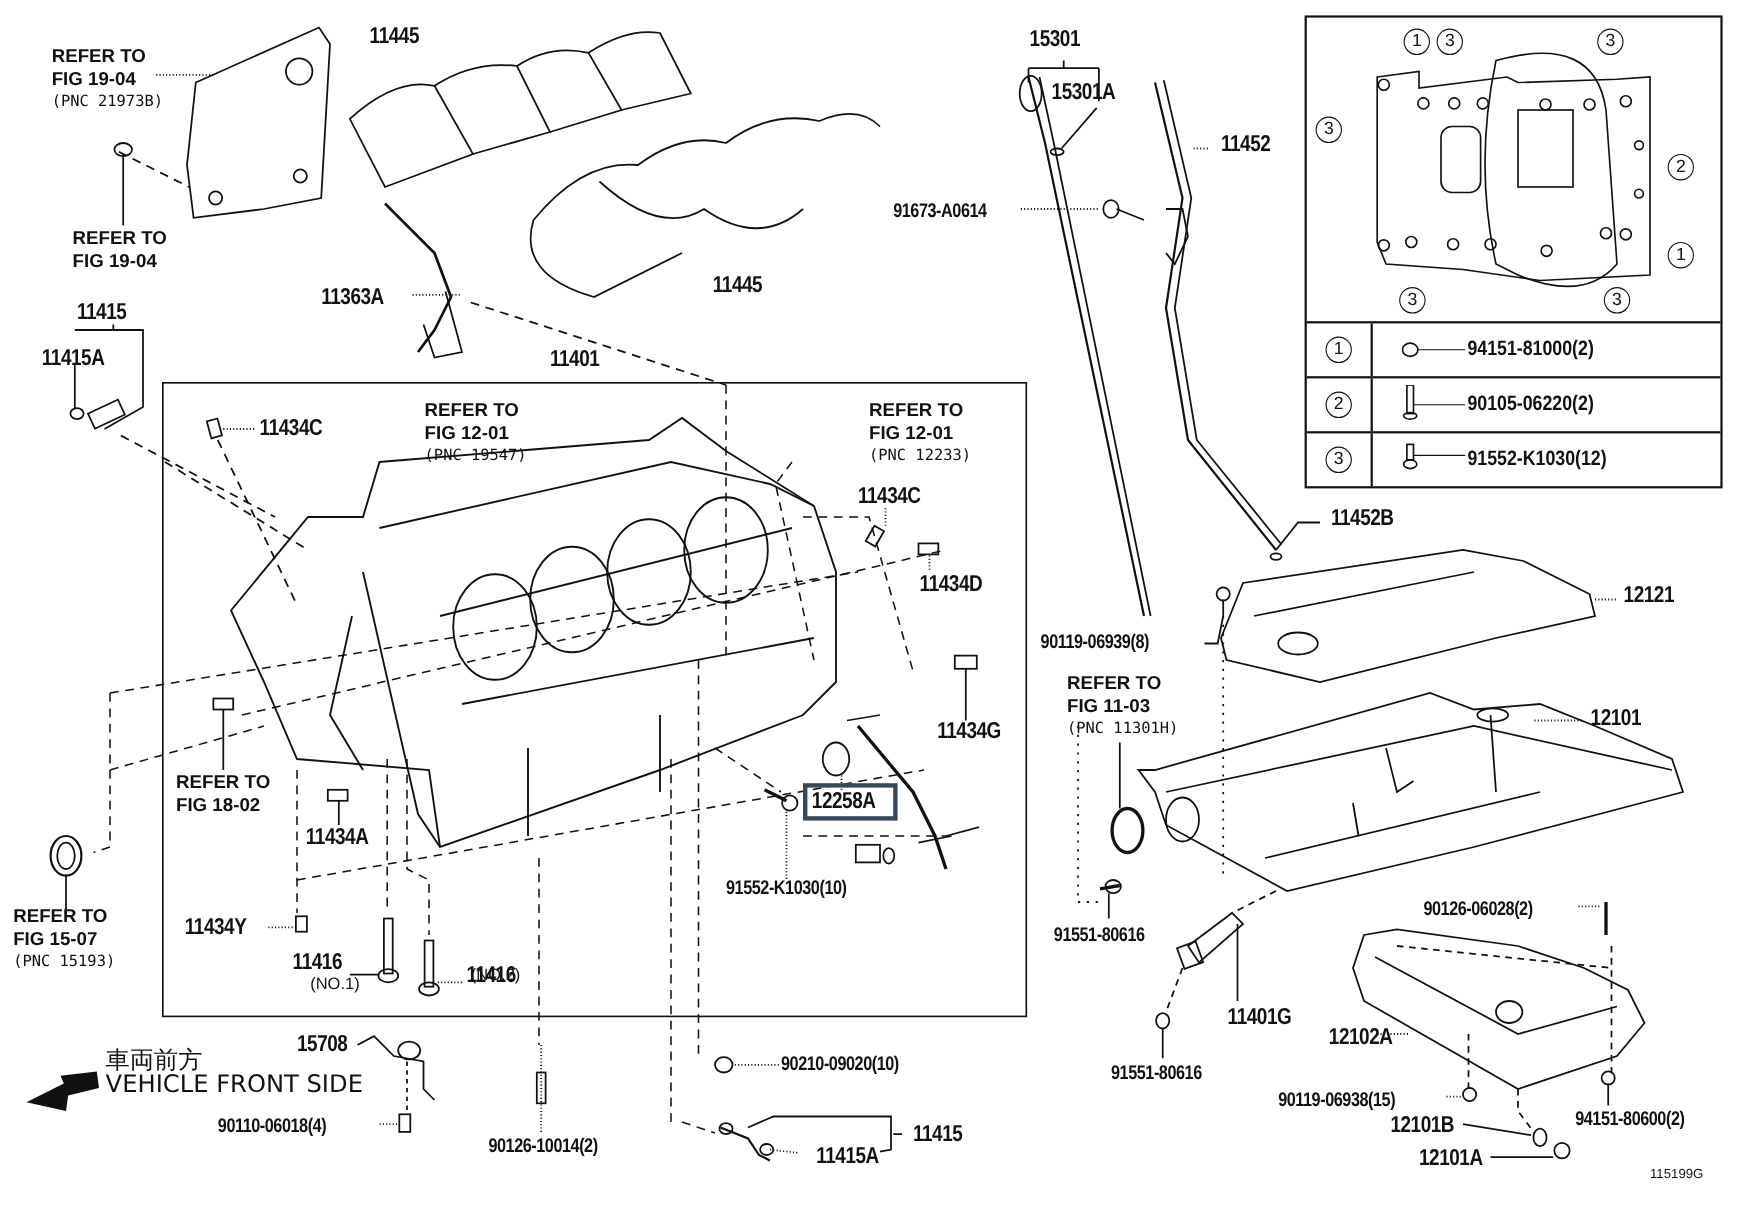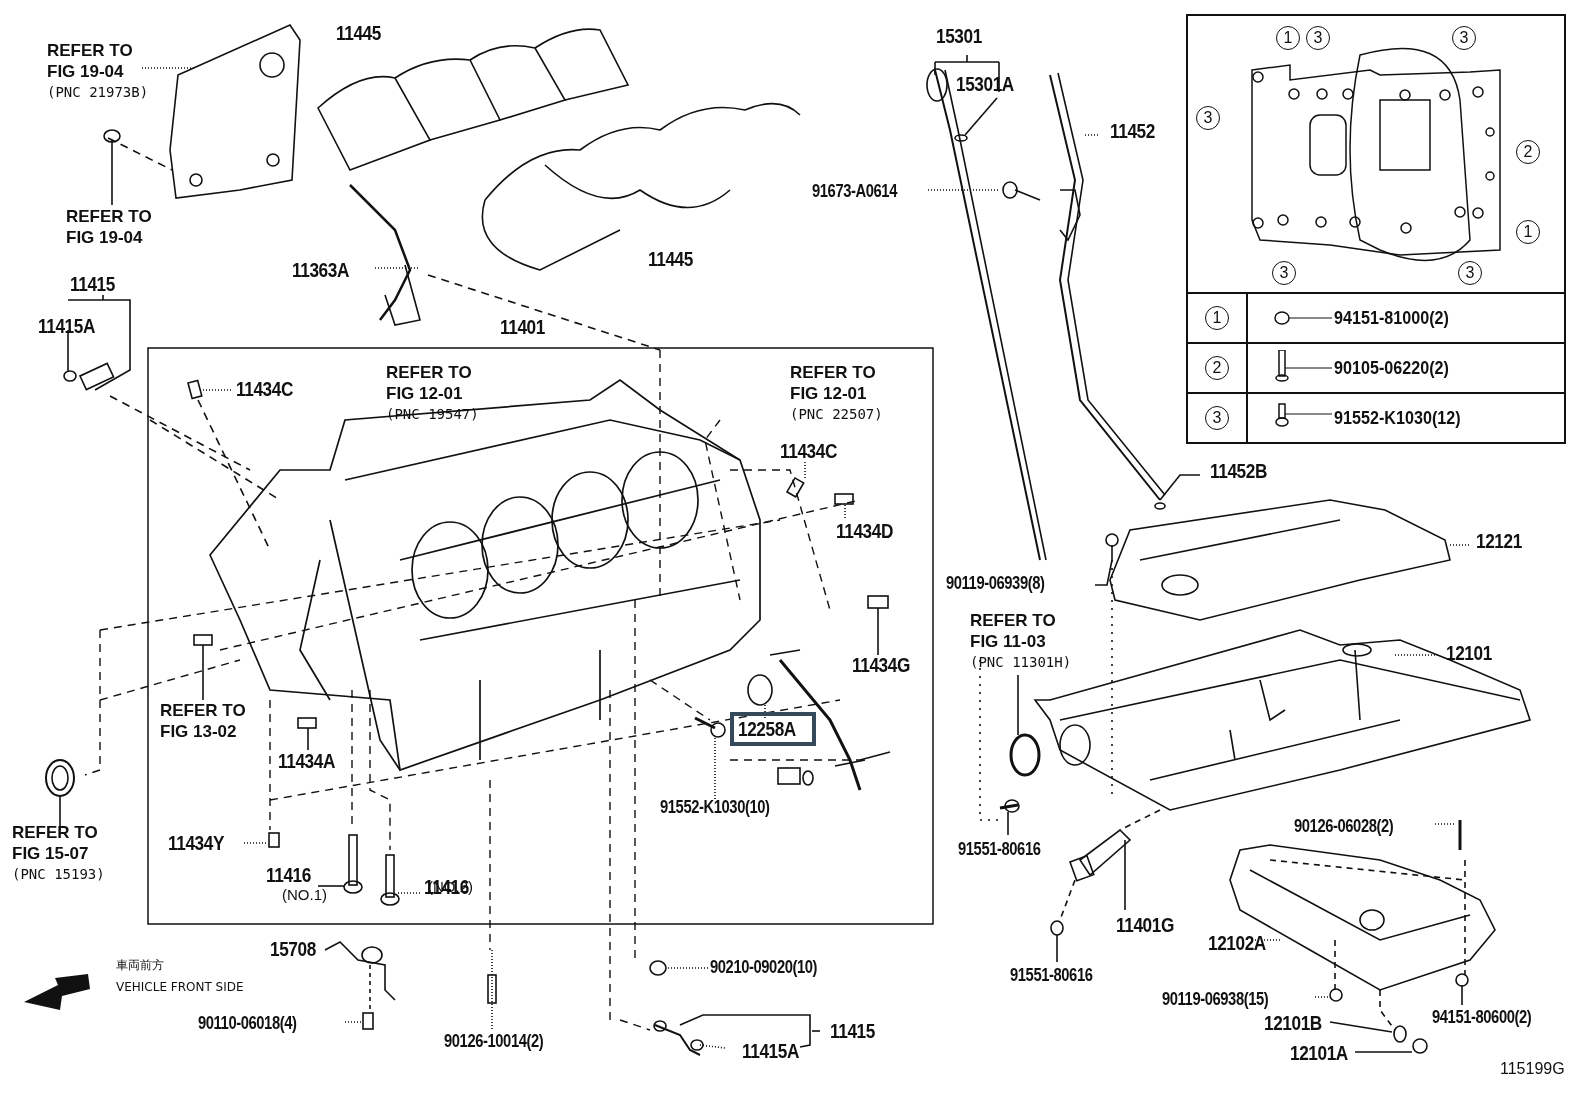--- a/index.html
+++ b/index.html
@@ -8,22 +8,22 @@
   #stage { position: absolute; left: 0; top: 0; width: 1592px; height: 1099px; }
   .lbl { position: absolute; font-family: "Liberation Sans", "DejaVu Sans", sans-serif;
          font-weight: bold; font-size: 21px; letter-spacing: -0.5px; line-height: 22px;
          white-space: nowrap; color: #111; transform: scaleX(0.82); transform-origin: left top; }
   .lbl.sm { font-size: 18px; }
   .ref { position: absolute; font-family: "Liberation Sans", sans-serif; font-weight: bold;
          font-size: 17px; line-height: 21px; white-space: nowrap; }
   .ref .pnc { font-family: "DejaVu Sans Mono", monospace; font-weight: normal; font-size: 14px; display:block; }
   .sub { position: absolute; font-family: "Liberation Sans", sans-serif; font-size: 15px; }
   .highlight { position: absolute; border: 4px solid #35495a; box-sizing: border-box; }
-  .front { position: absolute; font-family: "DejaVu Sans", sans-serif; font-size: 12px; line-height: 22px; margin-left: 20px; }
-  .figcode { position: absolute; font-family: "Liberation Sans", sans-serif; font-size: 16px; }
+  .front { position: absolute; font-family: "DejaVu Sans", sans-serif; font-size: 22px; line-height: 22px; }
+  .figcode { position: absolute; font-family: "Liberation Sans", sans-serif; font-size: 12px; }
   .inset { position: absolute; left: 1186px; top: 14px; width: 380px; height: 430px;
            border: 2px solid #111; box-sizing: border-box; }
   .legend-row { position: absolute; left: 0; width: 376px; height: 50px; border-top: 2px solid #111; box-sizing: border-box; }
   .legend-num { position: absolute; left: 0; top: 0; width: 58px; height: 48px; border-right: 2px solid #111;
                 display: flex; align-items: center; justify-content: center; }
   .circ { width: 24px; height: 24px; border: 1.5px solid #111; border-radius: 50%;
           display: flex; align-items: center; justify-content: center; font-family: "Liberation Sans", sans-serif;
           font-size: 16px; box-sizing: border-box; background: #fff; }
   .legend-part { position: absolute; left: 146px; top: 13px; font-family: "Liberation Sans", sans-serif;
                  font-weight: bold; font-size: 19px; transform: scaleX(0.85); transform-origin: left top; }
@@ -275,25 +275,25 @@
     <span>FIG 19-04</span>
   </div>
   <div class="ref" style="left:386px;top:362px">
     <span>REFER TO</span><br>
     <span>FIG 12-01</span>
     <span class="pnc">(PNC 19547)</span>
   </div>
   <div class="ref" style="left:790px;top:362px">
     <span>REFER TO</span><br>
     <span>FIG 12-01</span>
-    <span class="pnc">(PNC 22507)</span>
+    <span class="pnc">(PNC 12233)</span>
   </div>
   <div class="ref" style="left:160px;top:700px">
     <span>REFER TO</span><br>
-    <span>FIG 13-02</span>
+    <span>FIG 18-02</span>
   </div>
   <div class="ref" style="left:12px;top:822px">
     <span>REFER TO</span><br>
     <span>FIG 15-07</span>
     <span class="pnc">(PNC 15193)</span>
   </div>
   <div class="ref" style="left:970px;top:610px">
     <span>REFER TO</span><br>
     <span>FIG 11-03</span>
     <span class="pnc">(PNC 11301H)</span>

